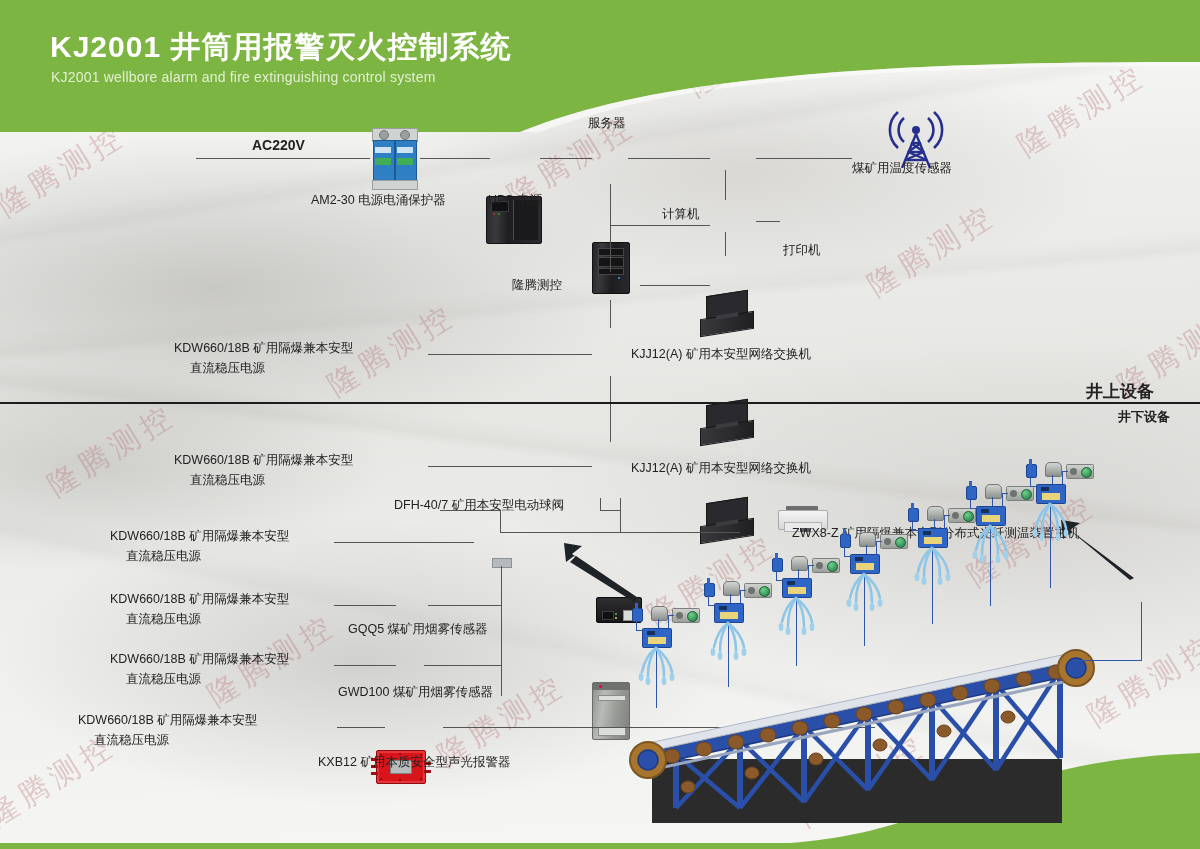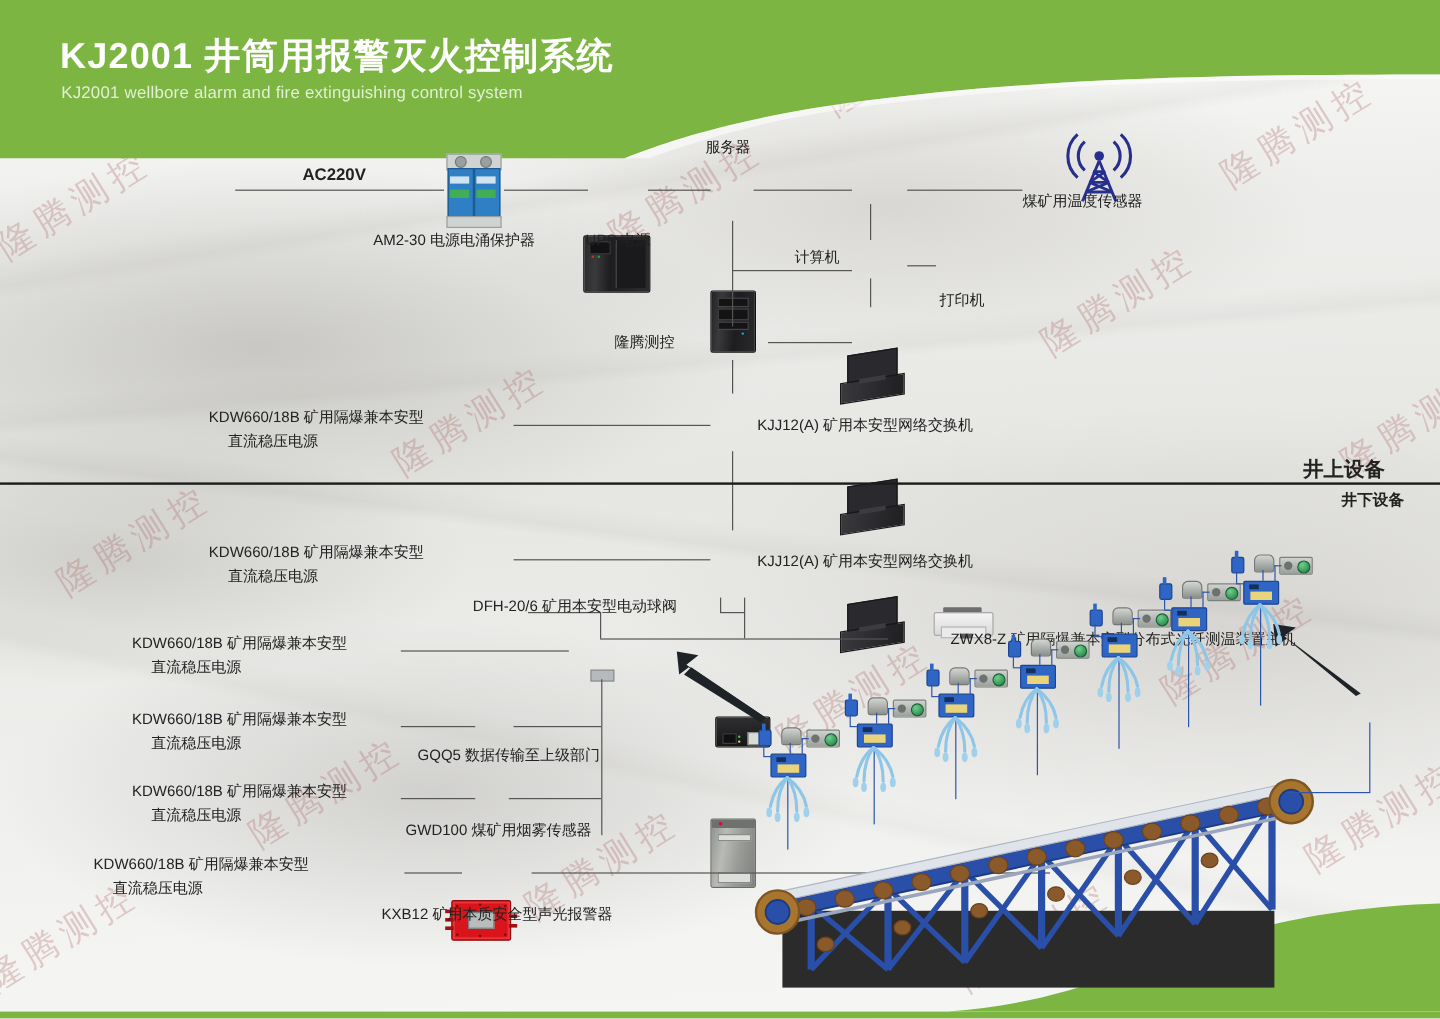--- a/index.html
+++ b/index.html
@@ -307,39 +307,39 @@
   <div class="ln h" style="left:428px;top:466px;width:164px"></div>
 
   <div class="ln v" style="left:600px;top:498px;height:12px"></div>
   <div class="ln v" style="left:620px;top:498px;height:34px"></div>
   <div class="ln h" style="left:600px;top:510px;width:20px"></div>
   <div class="ln h" style="left:500px;top:532px;width:120px"></div>
   <div class="ln v" style="left:500px;top:510px;height:22px"></div>
   <div class="ln h" style="left:440px;top:510px;width:60px"></div>
   <div class="ln h" style="left:620px;top:532px;width:120px"></div>
 
-  <div class="lbl" style="left:394px;top:497px">DFH-20/6 矿用本安型电动球阀</div>
+  <div class="lbl" style="left:394px;top:497px">DFH-40/7 矿用本安型电动球阀</div>
 
   <div class="lbl" style="left:792px;top:525px">ZWX8-Z 矿用隔爆兼本安型分布式光纤测温装置主机</div>
 
   <div style="position:absolute;left:492px;top:558px;width:18px;height:8px;background:#b6babd;border:1px solid #8b8f92"></div>
   <div class="ln v" style="left:501px;top:566px;height:130px"></div>
 
   <div class="lbl" style="left:110px;top:528px">KDW660/18B 矿用隔爆兼本安型</div>
   <div class="lbl" style="left:126px;top:548px">直流稳压电源</div>
 
   <div class="ln h" style="left:334px;top:542px;width:140px"></div>
 
   <div class="lbl" style="left:110px;top:591px">KDW660/18B 矿用隔爆兼本安型</div>
   <div class="lbl" style="left:126px;top:611px">直流稳压电源</div>
 
   <div class="ln h" style="left:334px;top:605px;width:62px"></div>
   <div class="ln h" style="left:428px;top:605px;width:73px"></div>
 
-  <div class="lbl" style="left:348px;top:621px">GQQ5 数据传输至上级部门</div>
+  <div class="lbl" style="left:348px;top:621px">GQQ5 煤矿用烟雾传感器</div>
 
   <div class="lbl" style="left:110px;top:651px">KDW660/18B 矿用隔爆兼本安型</div>
   <div class="lbl" style="left:126px;top:671px">直流稳压电源</div>
 
   <div class="ln h" style="left:334px;top:665px;width:62px"></div>
   <div class="ln h" style="left:424px;top:665px;width:77px"></div>
 
   <div class="lbl" style="left:338px;top:684px">GWD100 煤矿用烟雾传感器</div>
 
   <div class="lbl" style="left:78px;top:712px">KDW660/18B 矿用隔爆兼本安型</div>

